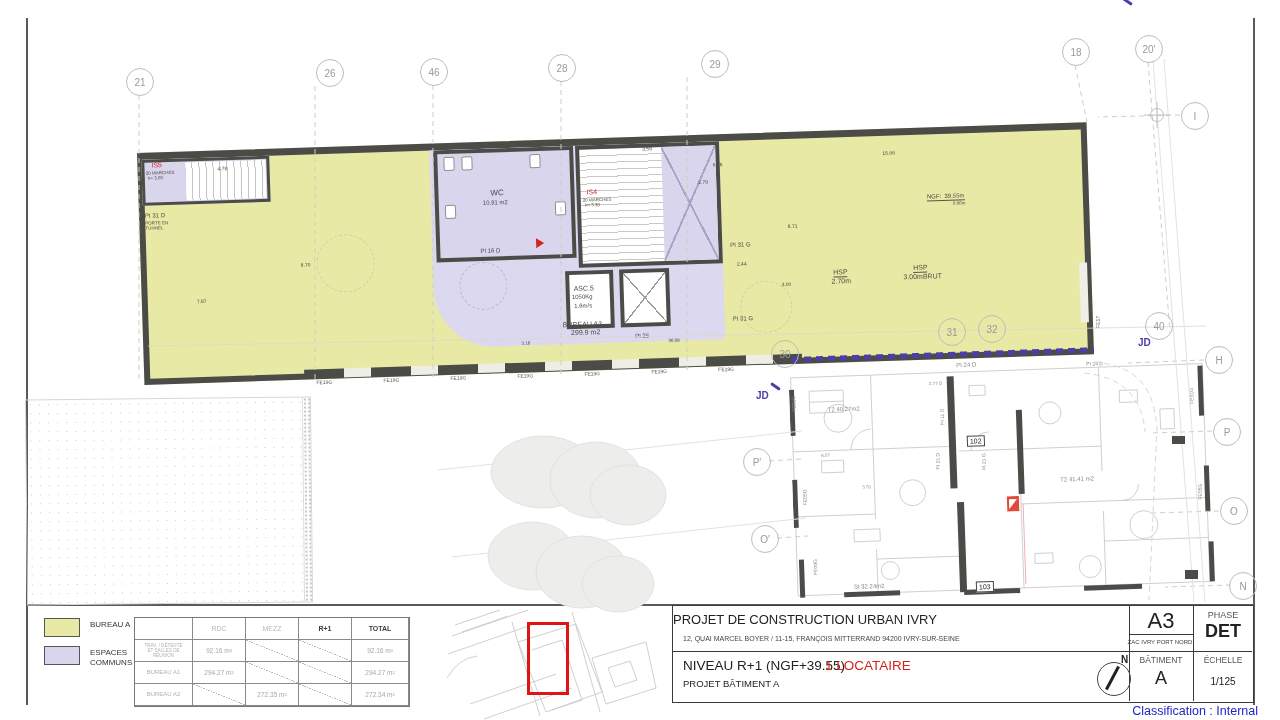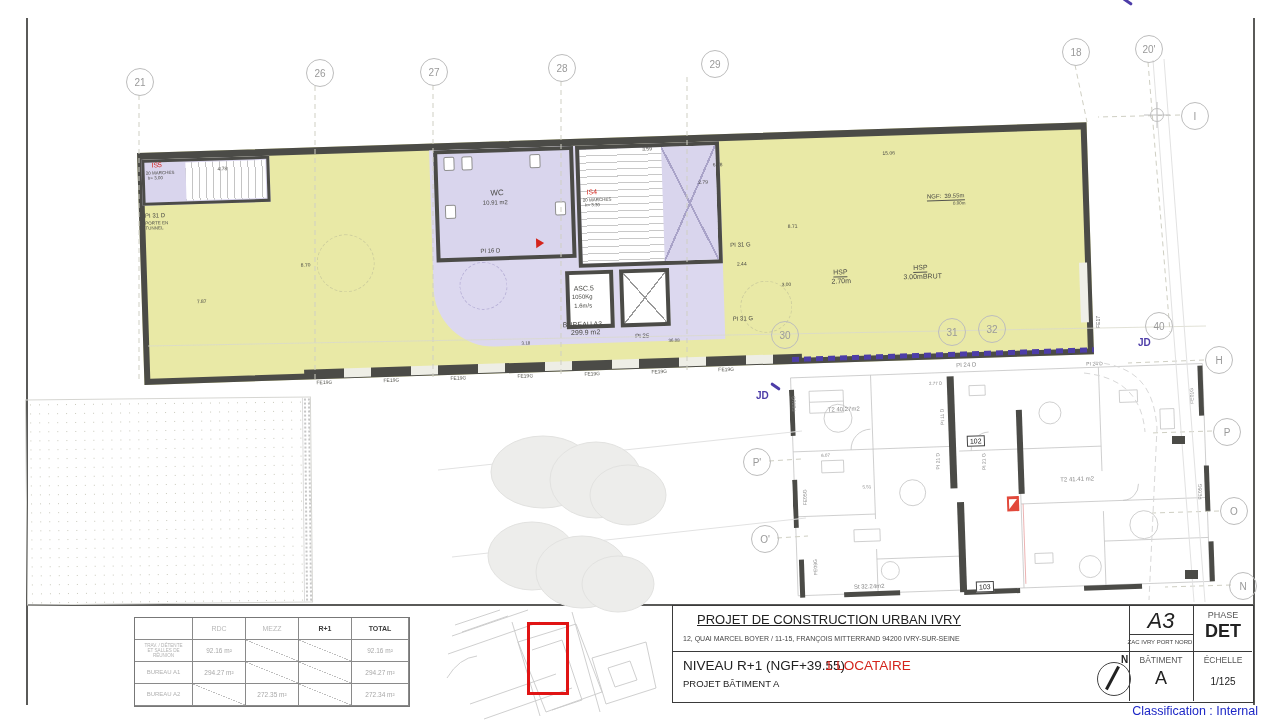--- a/index.html
+++ b/index.html
@@ -292,25 +292,25 @@
       <path d="M447,678 q12,-20 30,-22"></path>
     </g>
     <g fill="#4b4b47">
       <rect x="1172" y="436" width="13" height="8"></rect>
         <rect x="1185" y="570" width="13" height="9"></rect>
     </g>
   </svg>
 
   <div id="bubbles">
       <div class="bubble" style="left: 126px; top: 68px;">21</div>
-      <div class="bubble" style="left: 306px; top: 59px;">26</div>
-      <div class="bubble" style="left: 420px; top: 58px;">27</div>
+      <div class="bubble" style="left: 316px; top: 59px;">26</div>
+      <div class="bubble" style="left: 420px; top: 58px;">46</div>
       <div class="bubble" style="left: 548px; top: 54px;">28</div>
       <div class="bubble" style="left: 701px; top: 50px;">29</div>
-      <div class="bubble" style="left: 771px; top: 321px;">30</div>
+      <div class="bubble" style="left: 771px; top: 340px;">30</div>
       <div class="bubble" style="left: 938px; top: 318px;">31</div>
       <div class="bubble" style="left: 978px; top: 315px;">32</div>
       <div class="bubble" style="left: 1062px; top: 38px;">18</div>
       <div class="bubble" style="left: 1135px; top: 35px;">20'</div>
       <div class="bubble" style="left: 1181px; top: 102px;">I</div>
       <div class="bubble" style="left: 1145px; top: 312px;">40</div>
       <div class="bubble" style="left: 1205px; top: 346px;">H</div>
       <div class="bubble" style="left: 1213px; top: 418px;">P</div>
       <div class="bubble" style="left: 743px; top: 448px;">P'</div>
       <div class="bubble" style="left: 1220px; top: 497px;">O</div>
@@ -318,20 +318,31 @@
       <div class="bubble" style="left: 1229px; top: 572px;">N</div>
     </div>
 
   <div class="jdlab" style="left:756px;top:390px;">JD</div>
   <div class="jdlab" style="left:1138px;top:337px;">JD</div>
   <div class="jd-dash" style="left:770px;top:385px;transform:rotate(35deg);"></div>
   <div class="jd-dash" style="left:1122,top:350px;left:1122px;transform:rotate(215deg);"></div>
   <div class="plabel vert" style="left:1096px;top:316px;font-size:5px;color:#666;">FE17</div>
   <div id="red-rect"></div>
 
+  <div id="legend">
+      <div class="legend-row">
+        <div class="swatch" style="background: rgb(233, 233, 166);"></div>
+        <div class="legend-label">BUREAU A</div>
+      </div>
+      <div class="legend-row">
+        <div class="swatch" style="background: rgb(217, 213, 237);"></div>
+        <div class="legend-label">ESPACES
+COMMUNS</div>
+      </div>
+    </div>
 
   <div id="area-table">
       <div class="tc hdr-dark"></div>
       <div class="tc hdr-muted">RDC</div>
       <div class="tc hdr-muted">MEZZ</div>
       <div class="tc hdr-dark">R+1</div>
       <div class="tc hdr-dark">TOTAL</div>
       <div class="tc rowlab small">TRAV. / DÉTENTE
 ET SALLES DE
 RÉUNION</div>
@@ -349,23 +360,23 @@
       <div class="tc">272.35 m²</div>
       <div class="tc diag"></div>
       <div class="tc">272.34 m²</div>
     </div>
 
   <div id="titleblock">
     <div class="tb-line" style="left:456px;top:0;width:1px;height:95px;"></div>
     <div class="tb-line" style="left:520px;top:0;width:1px;height:95px;"></div>
     <div class="tb-line" style="left:0;top:45px;width:579px;height:1px;"></div>
     <div class="tb-line" style="left:456px;top:28px;width:64px;height:1px;"></div>
-    <div class="tb-text" style="left:24px;top:6px;font-size:13px;text-decoration:underline;">PROJET DE CONSTRUCTION URBAN IVRY</div>
+    <div class="tb-text" style="left:0;top:6px;font-size:13px;">PROJET DE CONSTRUCTION URBAN IVRY</div>
     <div class="tb-text" style="left:10px;top:29px;font-size:7px;color:#444;">12, QUAI MARCEL BOYER  / 11-15, FRANÇOIS MITTERRAND   94200 IVRY-SUR-SEINE</div>
-    <div class="tb-text tb-center" style="left:456px;top:2px;width:64px;font-size:22px;font-style:italic;">A3</div>
+    <div class="tb-text tb-center" style="left:456px;top:2px;width:64px;font-size:22px;">A3</div>
     <div class="tb-text tb-center" style="left:454px;top:33px;width:66px;font-size:6px;color:#444;">ZAC IVRY PORT NORD</div>
     <div class="tb-text tb-center" style="left:520px;top:4px;width:60px;font-size:9px;color:#555;">PHASE</div>
     <div class="tb-text tb-center" style="left:520px;top:15px;width:60px;font-size:18px;font-weight:600;">DET</div>
     <div class="tb-text" style="left:10px;top:52px;font-size:13.5px;">NIVEAU R+1 (NGF+39.55)</div>
     <div class="tb-text" style="left:152px;top:52px;font-size:13.5px;color:#d4241c;">1 LOCATAIRE</div>
     <div class="tb-text" style="left:10px;top:72px;font-size:9.5px;">PROJET BÂTIMENT A</div>
     <div class="tb-text" style="left:448px;top:48px;font-size:10px;font-weight:600;">N</div>
     <div id="compass"></div>
     <div id="needle"></div>
     <div class="tb-text tb-center" style="left:456px;top:49px;width:64px;font-size:8.5px;color:#555;">BÂTIMENT</div>

